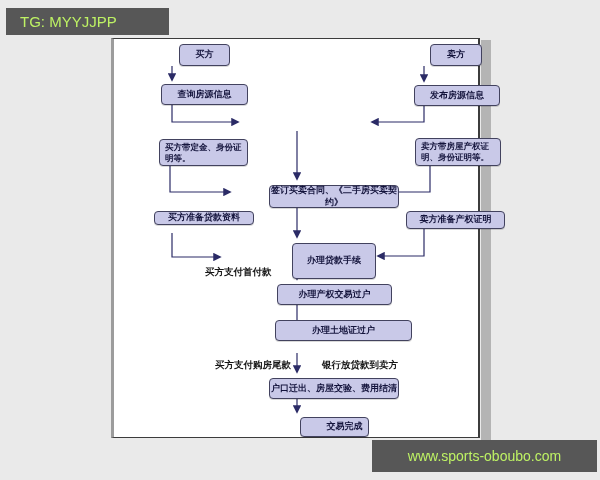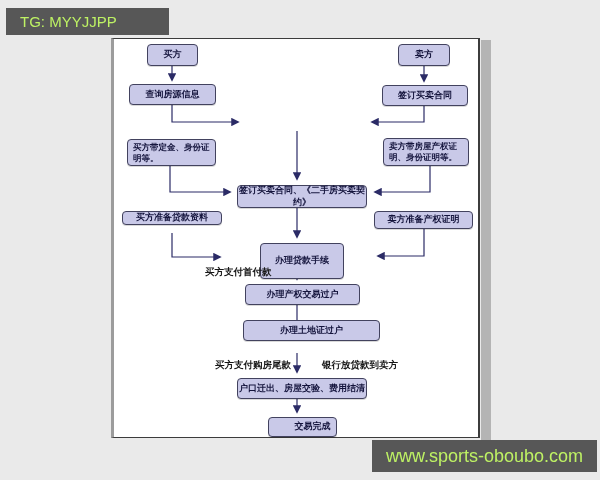--- a/index.html
+++ b/index.html
@@ -26,32 +26,33 @@
   }
 
   .bar{
     position:absolute;
     background:#575757;
     color:#bef264;
     font-size:15px;
     font-family:"Liberation Sans","DejaVu Sans",sans-serif;
   }
   .bar.tg{left:6px;top:8px;width:163px;height:27px;line-height:27px;padding-left:14px;box-sizing:border-box;}
-  .bar.site{left:372px;top:440px;width:225px;height:32px;line-height:32px;text-align:center;font-size:18px;}
+  .bar.site{left:372px;top:440px;width:225px;height:32px;line-height:32px;text-align:center;font-size:14px;}
 
   .fbox{
     position:absolute;
     background:#c9c9e8;
     border:1px solid #42425e;
     border-radius:4px;
     box-sizing:border-box;
     display:flex;align-items:center;justify-content:center;
     font-weight:bold;font-size:9px;line-height:1.25;
     color:#14143c;text-align:center;
     box-shadow:0 1px 0 rgba(0,0,0,0.15);
+    margin-left:32px;
   }
   .fbox.wrap{
     align-items:center;justify-content:flex-start;
     text-align:left;padding:2px 5px;font-size:8.5px;
   }
 
   .anno{
     position:absolute;
     font-size:9.5px;font-weight:bold;color:#161616;
     white-space:nowrap;
@@ -88,21 +89,21 @@
       <polyline points="297,305 297,327" marker-end="url(#ah)"></polyline>
       <polyline points="297,353 297,372" marker-end="url(#ah)"></polyline>
       <polyline points="297,399 297,412" marker-end="url(#ah)"></polyline>
     </g>
   </svg>
 
   <div class="fbox" style="left:147px;top:44px;width:51px;height:22px;">买方</div>
   <div class="fbox" style="left:398px;top:44px;width:52px;height:22px;">卖方</div>
 
   <div class="fbox" style="left:129px;top:84px;width:87px;height:21px;">查询房源信息</div>
-  <div class="fbox" style="left:382px;top:85px;width:86px;height:21px;">签订买卖合同</div>
+  <div class="fbox" style="left:382px;top:85px;width:86px;height:21px;">发布房源信息</div>
 
 
   <div class="fbox wrap" style="left:127px;top:139px;width:89px;height:27px;">买方带定金、身份证明等。</div>
   <div class="fbox wrap" style="left:383px;top:138px;width:86px;height:28px;">卖方带房屋产权证明、身份证明等。</div>
 
   <div class="fbox" style="left:237px;top:185px;width:130px;height:23px;">签订买卖合同、《二手房买卖契约》</div>
 
   <div class="fbox" style="left:122px;top:211px;width:100px;height:14px;">买方准备贷款资料</div>
   <div class="fbox" style="left:374px;top:211px;width:99px;height:18px;">卖方准备产权证明</div>
 

